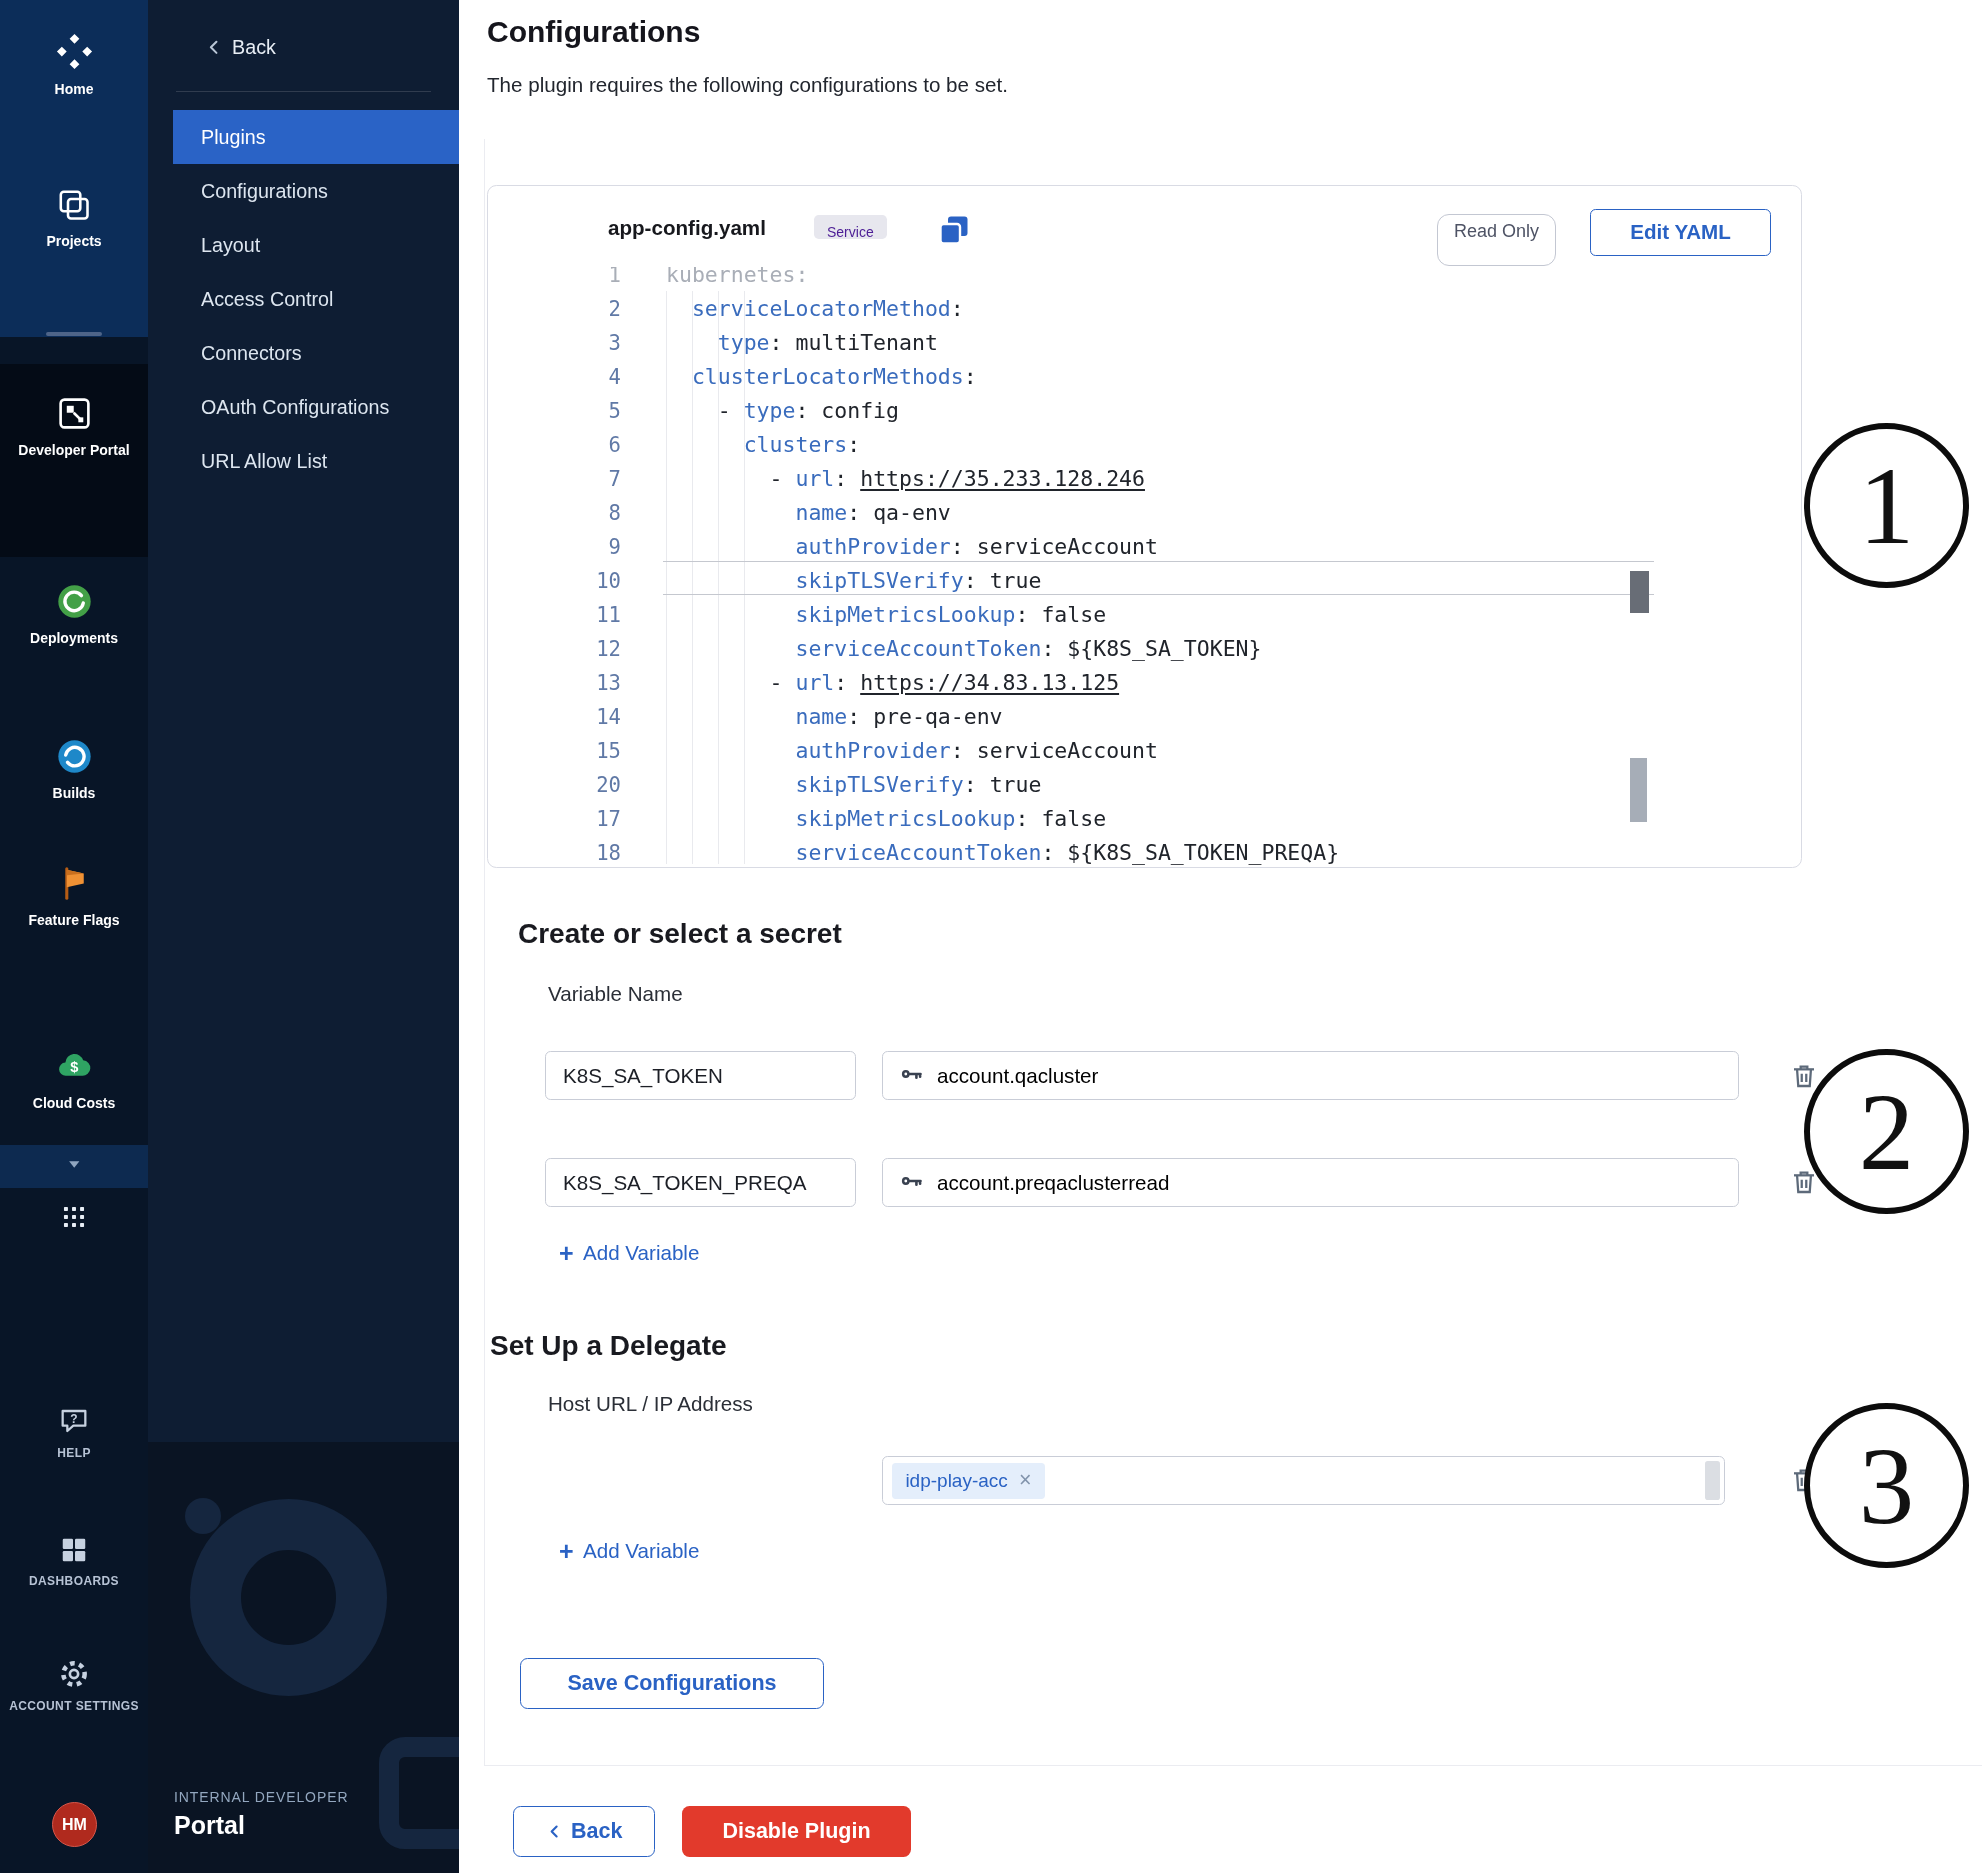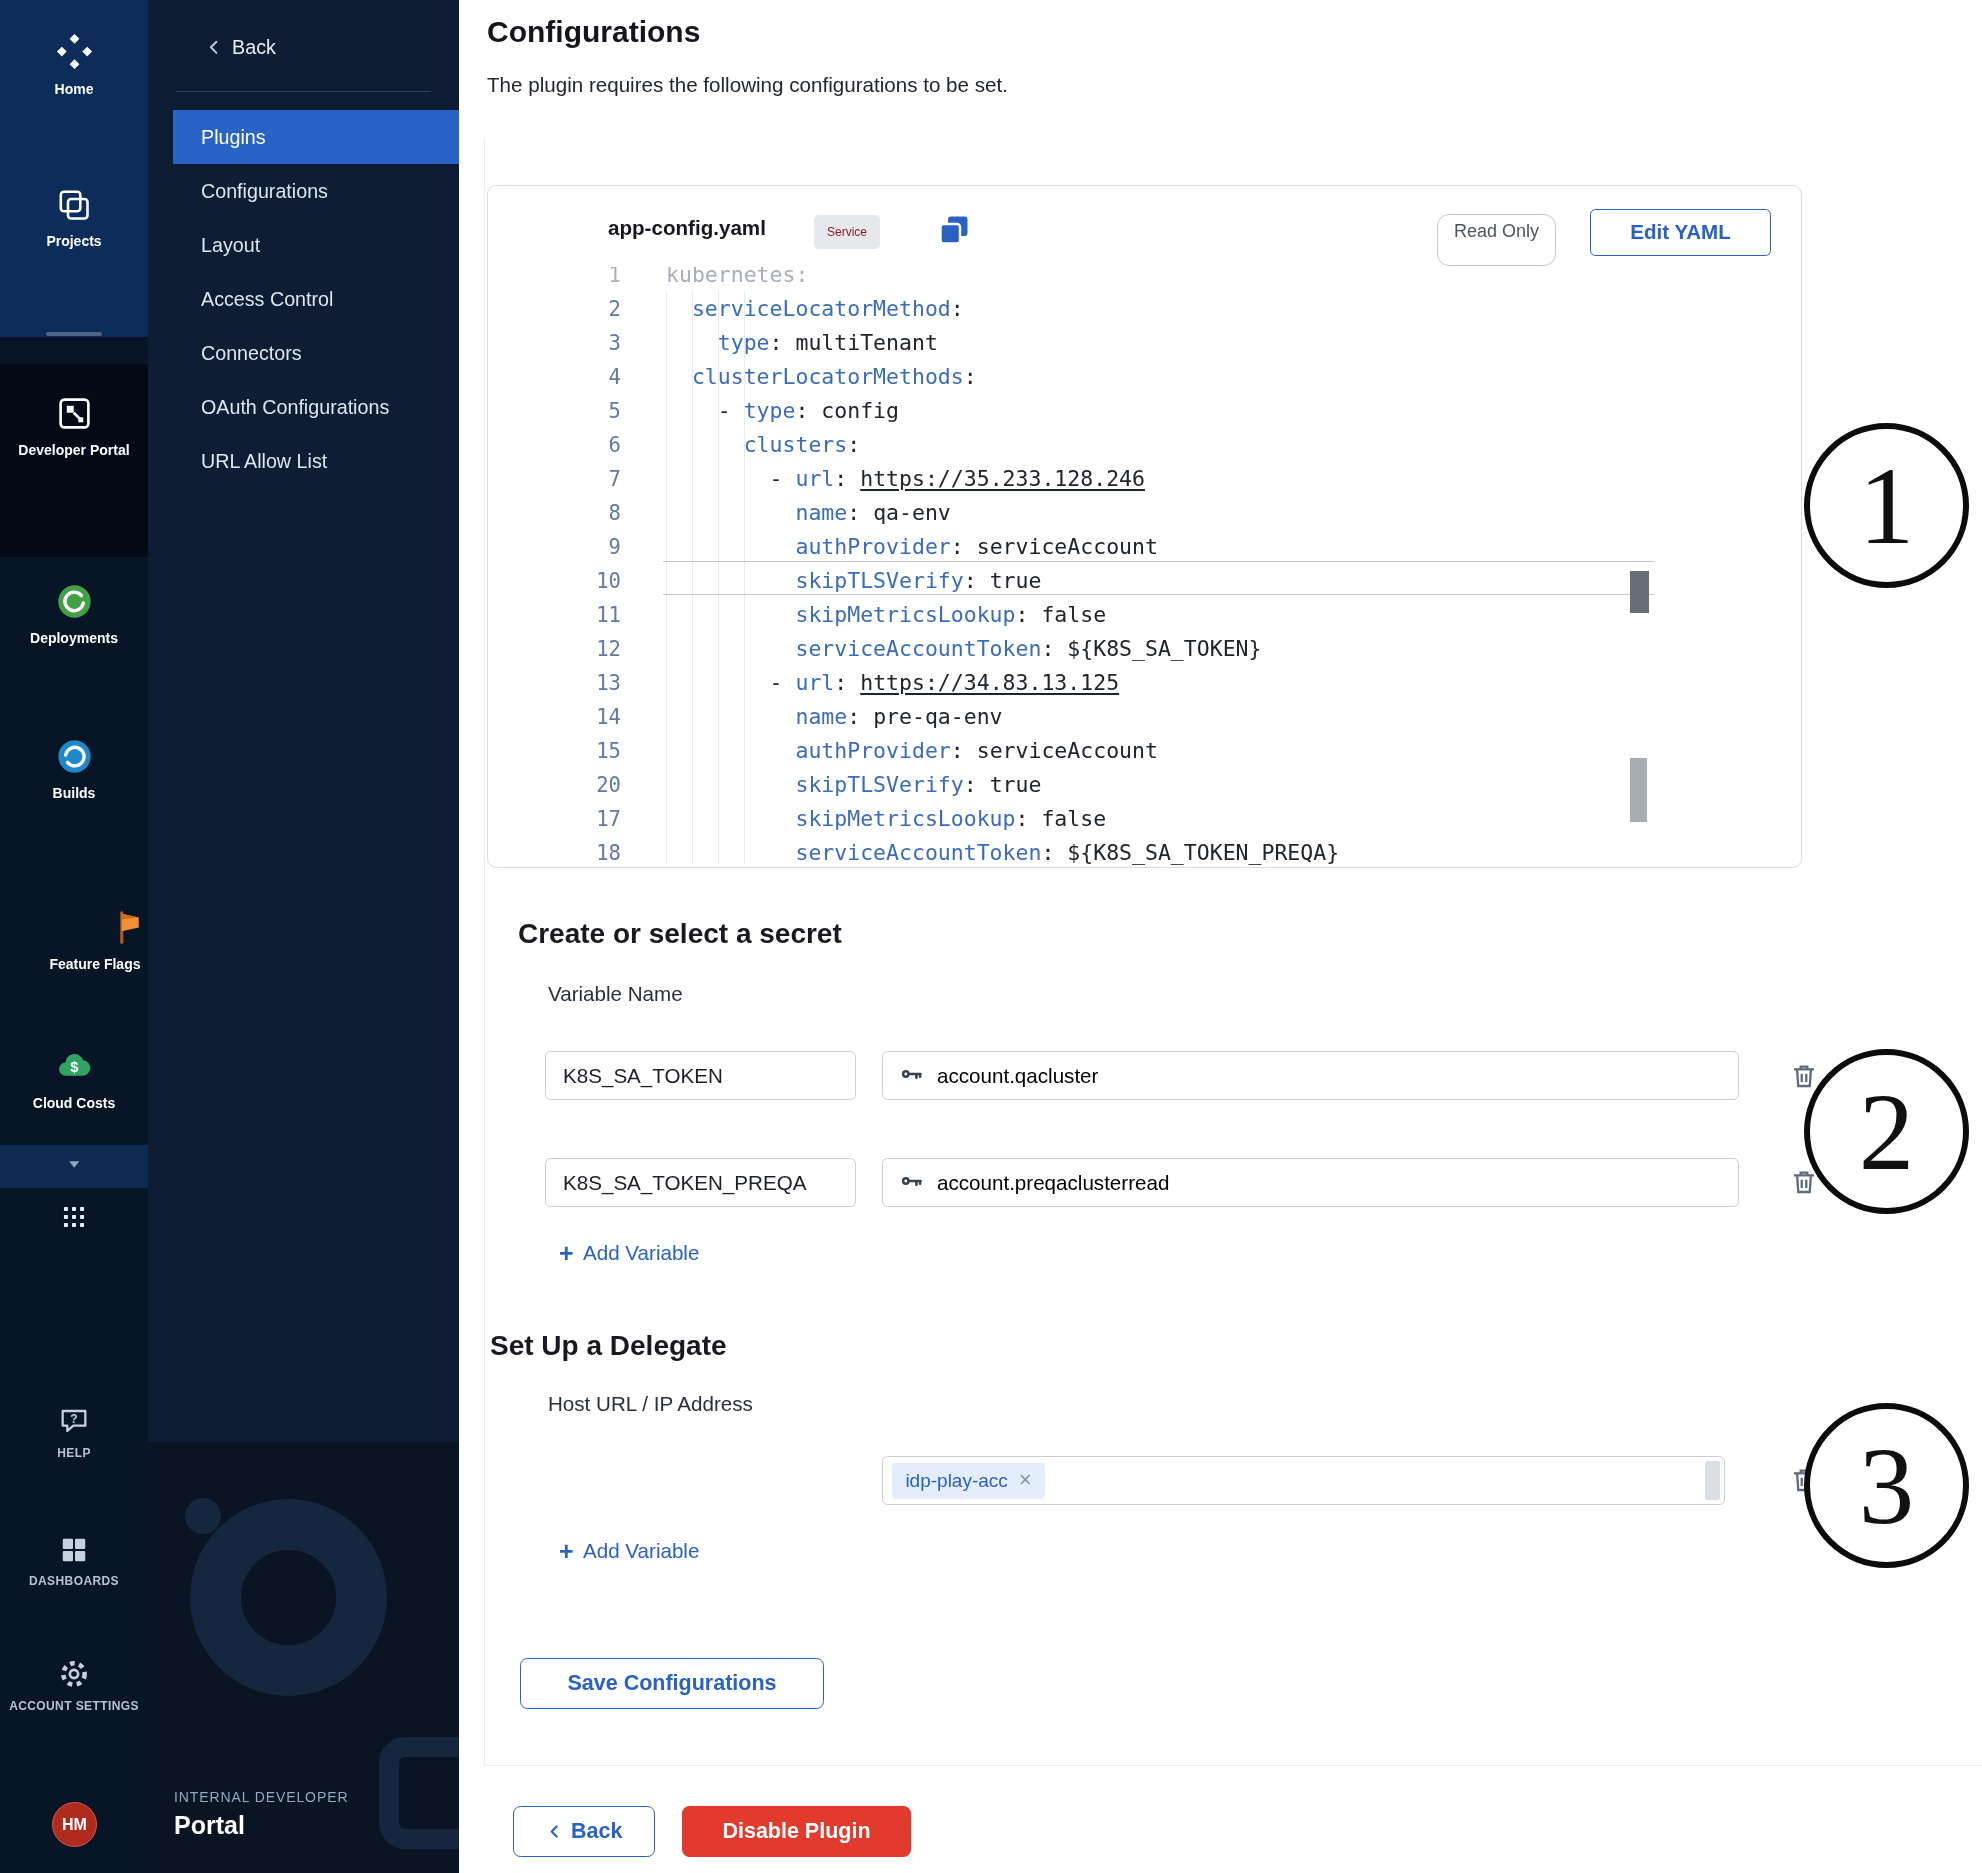--- a/index.html
+++ b/index.html
@@ -14,21 +14,21 @@
   .rail-handle { position:absolute; left:46px; top:332px; width:56px; height:3.7px; background:#4e6488; border-radius:1.9px; }
   .rail-item { position:absolute; left:0; width:148px; text-align:center; cursor:pointer; }
   .rail-item .icon { display:inline-block; }
   .rail-label { display:block; font-size:14px; font-weight:700; color:#ffffff; margin-top:5.6px; line-height:1.3; padding:0 7.5px; }
   .rail-item.small .rail-label { font-size:12px; color:#b6c2d4; letter-spacing:0.4px; }
   #rail-home { top:32px; }
   #rail-projects { top:187px; }
   #rail-devportal { top:395px; }
   #rail-deployments { top:583px; }
   #rail-builds { top:738px; }
-  #rail-ff { top:909px;text-align:right; }
+  #rail-ff { top:865px; }
   #rail-cc { top:1048px; }
   .rail-band { position:absolute; left:0; top:1145px; width:148px; height:43px; background:#0d2a50; text-align:center; cursor:pointer; }
   .rail-band svg { margin-top:9.4px; }
   .rail-grid { position:absolute; left:0; top:1203px; width:148px; text-align:center; cursor:pointer; }
   #rail-help { top:1405px; }
   #rail-dash { top:1535px; }
   #rail-account { top:1658px; }
   .avatar { position:absolute; left:52px; top:1802px; width:45px; height:45px; border-radius:50%; background:#b02a1e; border:1.9px solid #d8574a; color:#fff; font-size:16px; font-weight:700; display:flex; align-items:center; justify-content:center; cursor:pointer; }
 
   
@@ -46,21 +46,21 @@
   .footer-eyebrow { font-size:14px; letter-spacing:0.9px; color:#93a7bf; }
   .footer-brand { font-size:25px; font-weight:700; color:#fff; margin-top:5.6px; }
 
   
   #page-title { position:absolute; left:487px; top:15px; font-size:30px; font-weight:700; color:#15151c; }
   #page-subtitle { position:absolute; left:487px; top:73px; font-size:20.6px; color:#22262e; }
   .content-frame { position:absolute; left:484px; top:139px; width:1498px; height:1627px; border-left:0.9px solid #ebecf1; border-bottom:0.9px solid #ebecf1; }
 
   .editor-card { position:absolute; left:487px; top:185px; width:1315px; height:683px; background:#fff; border:1.4px solid #d9dbe4; border-radius:9.4px; }
   .file-name { position:absolute; left:120px; top:30px; font-size:20.6px; font-weight:700; color:#17181d; }
-  .service-badge { position:absolute; left:326px; top:29px; height:34px; line-height:34px; padding:0 13px; background:#e7e7ee; color:#7f1d1d; font-size:12px; border-radius:4.7px; }
+  .service-badge { position:absolute; left:326px; top:29px; height:24px; line-height:34px; padding:0 13px; background:#e7e7ee; color:#4c1d95; font-size:14px; border-radius:4.7px; }
   .copy-icon { position:absolute; left:448px; top:26px; cursor:pointer; }
   .read-only { position:absolute; left:949px; top:28px; height:52px; line-height:33px; padding:0 16px; border:1.4px solid #c3c7d2; border-radius:12px; color:#4e5365; font-size:18px; background:#fff; }
   .edit-yaml { position:absolute; left:1102px; top:22.5px; width:181px; height:47px; border:1.9px solid #2a62c4; border-radius:5.6px; background:#fff; color:#2a62c4; font-size:20.6px; font-weight:700; font-family:inherit; cursor:pointer; }
 
   .code-area { position:absolute; left:0; top:81px; width:1315px; height:601px; overflow:hidden; font-family:"DejaVu Sans Mono", monospace; font-size:21.5px; }
   #code-lines { margin-top:-9.4px; position:relative; z-index:1; }
   .code-line { height:34px; line-height:34px; white-space:pre; display:flex; }
   .ln { flex:none; width:178px; text-align:right; padding-right:45px; color:#6079a6; font-size:20.6px; }
   .pre, .sep, .val { color:#20242b; }
   .key { color:#3a6cbd; }

